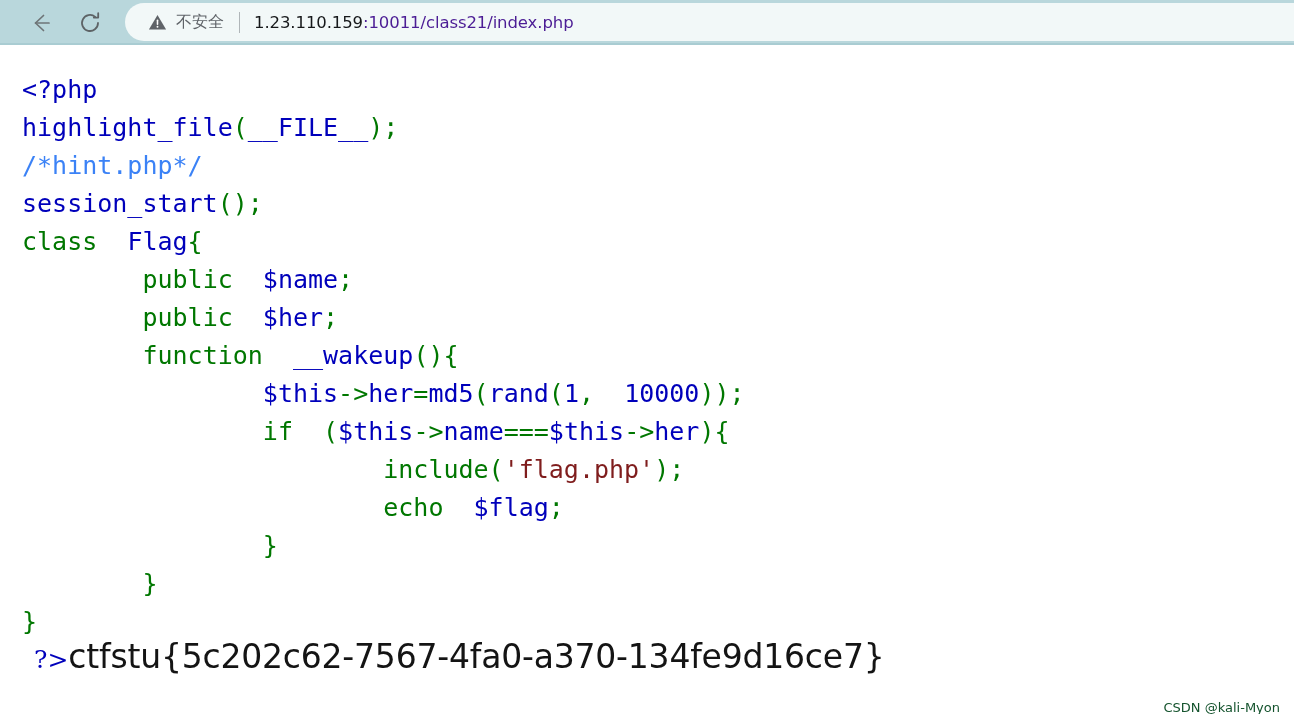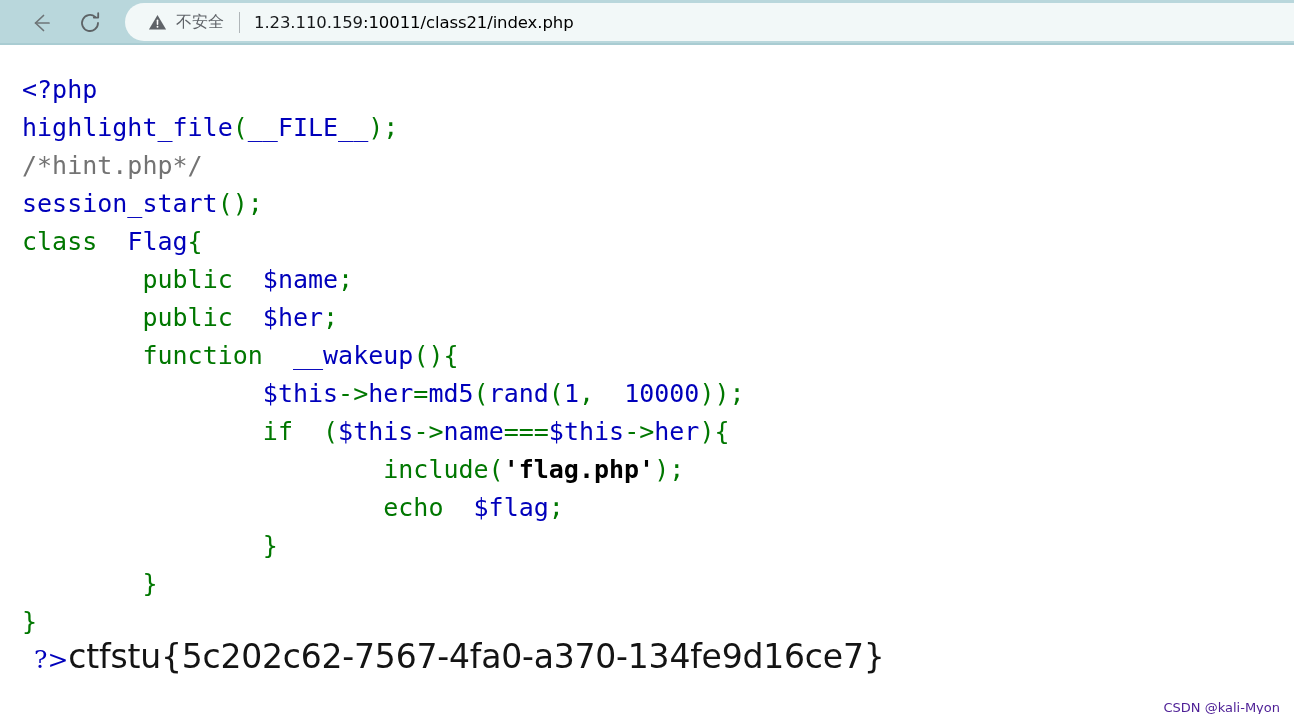--- a/index.html
+++ b/index.html
@@ -84,21 +84,21 @@
     margin: 0 14px 0 15px;
     flex: 0 0 auto;
   }
   .url-text {
     font-size: 16.5px;
     white-space: nowrap;
     font-family: "DejaVu Sans", sans-serif;
     letter-spacing: -0.1px;
   }
   .url-host { color: #16181a; }
-  .url-rest { color: #000000; }
+  .url-rest { color: #4c1d95; }
 
   
   .page {
     position: absolute;
     top: 57px;
     left: 0;
     width: 1294px;
     height: 667px;
     background: #ffffff;
     overflow: hidden;
@@ -112,42 +112,42 @@
     line-height: 38px;
     white-space: pre;
     color: #000000;
     letter-spacing: 0px;
   }
   .code-line { display: block; height: 38px; }
 
   
   .t-default  { color: #0000BB; }
   .t-keyword  { color: #007700; }
-  .t-comment  { color: #737373; }
-  .t-string   { color: #000000; font-weight: bold; }
+  .t-comment  { color: #3b82f6; }
+  .t-string   { color: #7f1d1d; }
   .t-plain    { color: #000000; }
 
   .flag-line {
     display: block;
     height: 46px;
     white-space: pre;
   }
   .flag-text {
     font-family: "DejaVu Sans", "Liberation Sans", sans-serif;
     font-size: 33px;
     color: #141414;
     letter-spacing: -0.2px;
   }
 
   .watermark {
     position: absolute;
     right: 14px;
     bottom: 9px;
     font-size: 13px;
-    color: #4c1d95;
+    color: #14532d;
     font-family: "DejaVu Sans", sans-serif;
     white-space: nowrap;
     user-select: none;
   }
 </style>
 </head>
 <body>
 
 <div class="browser-toolbar">
 

